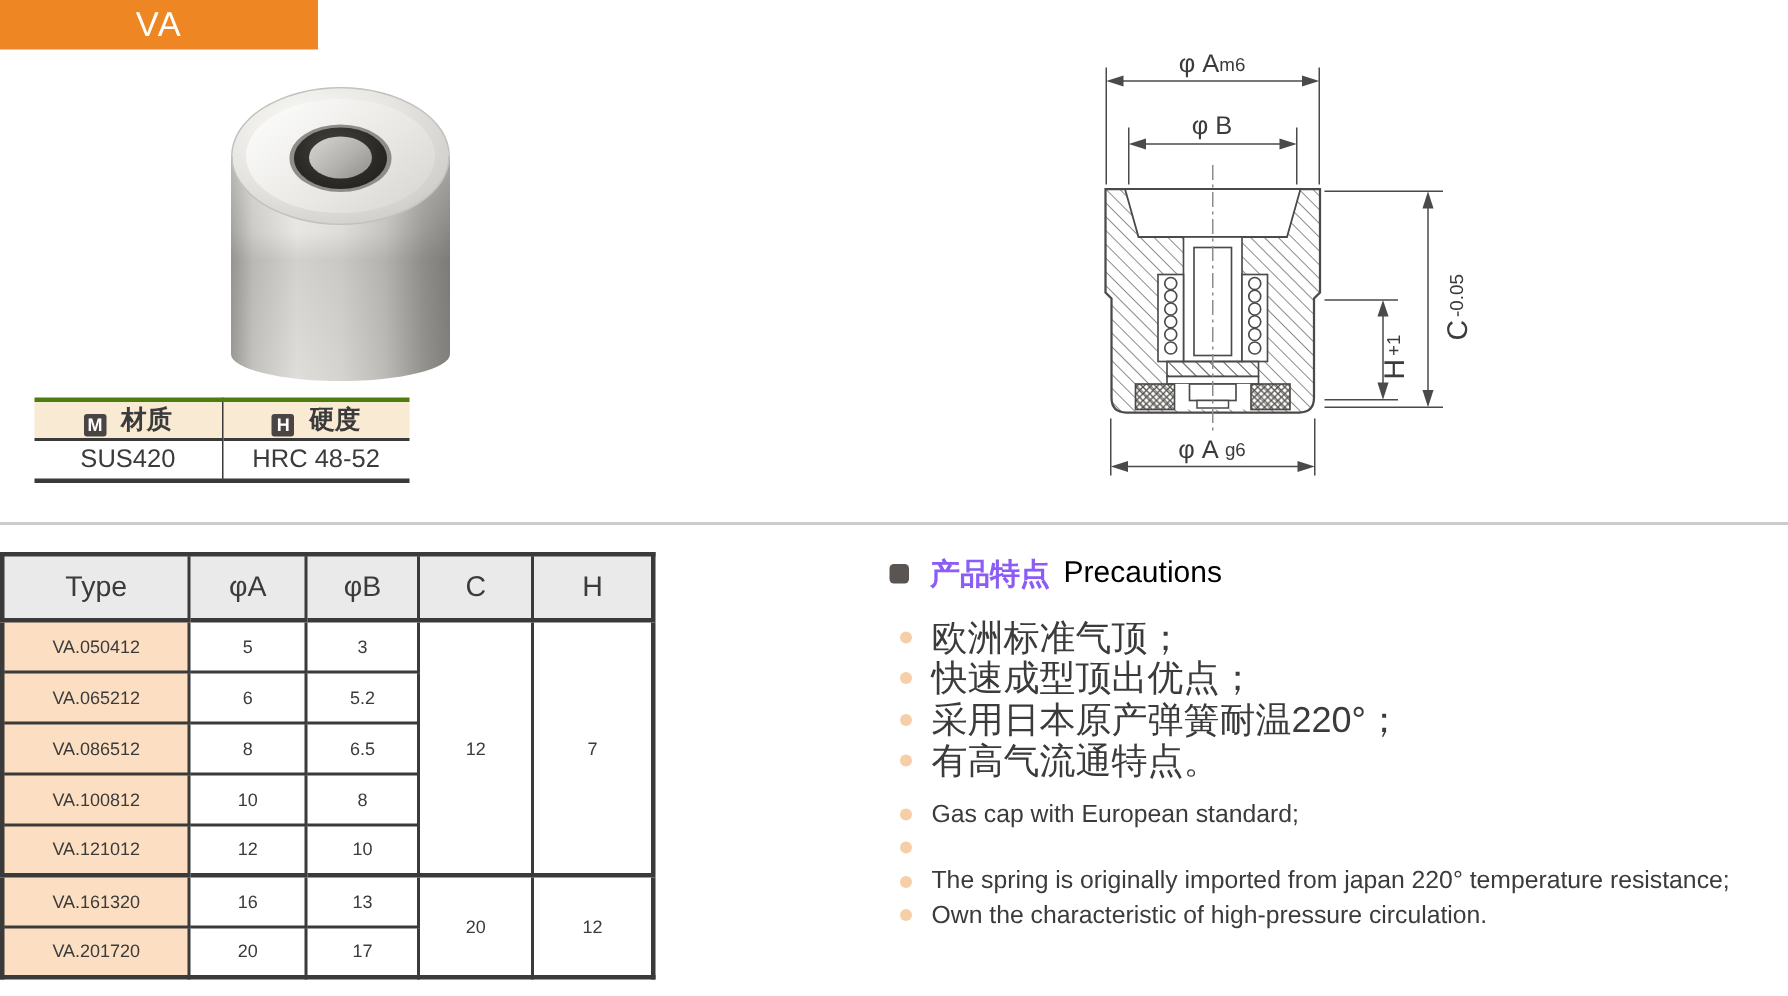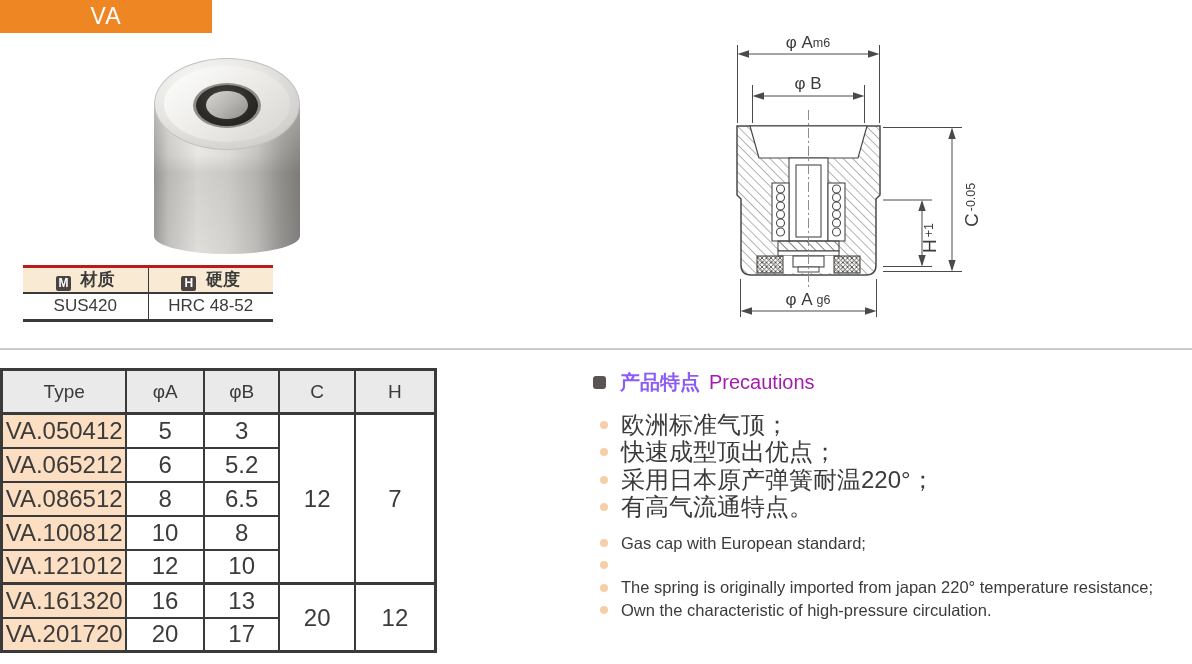--- a/index.html
+++ b/index.html
@@ -29,46 +29,46 @@
              background:linear-gradient(140deg,#ffffff 0%,#e8e7e3 60%,#d5d4d0 100%); }
   .ph-recess-rim { position:absolute; left:41px; top:25px; width:68px; height:45px; border-radius:50%; background:#8e8d89; }
   .ph-recess { position:absolute; left:44px; top:27px; width:62px; height:41px; border-radius:50%;
                background:radial-gradient(ellipse at 45% 35%,#45443f 0%,#2a2925 60%,#1f1e1a 100%); }
   .ph-pin { position:absolute; left:54px; top:33px; width:42px; height:28px; border-radius:50%;
             background:linear-gradient(140deg,#d8d7d3 0%,#b3b2ae 55%,#8f8e8a 100%); }
 
   
   .mat-table { position:absolute; left:23px; top:265px; width:250px; }
   .mat-table table { width:100%; border-collapse:collapse; table-layout:fixed;
-                     border-top:3px solid #b91c1c; border-bottom:3px solid #3a3a3a; }
+                     border-top:3px solid #4d7c0f; border-bottom:3px solid #3a3a3a; }
   .mat-table td { width:50%; text-align:center; font-size:17px; border-left:1.5px solid #3a3a3a; }
   .mat-table td:first-child { border-left:none; }
   .mat-table .hd td { background:#f8ead3; height:26px; border-bottom:2px solid #3a3a3a; }
   .mat-table .vals td { height:28px; background:#fff; }
   .sq-icon { display:inline-block; width:15px; height:15px; background:#4a4542; border-radius:2px;
              color:#fff; font-size:12px; font-weight:bold; line-height:15px; text-align:center;
              vertical-align:-2px; margin-right:5px; }
   .mat-label { font-weight:bold; }
 
   
   .spec { position:absolute; left:0; top:368px; width:437px;border-radius:24px; }
   .spec table { width:437px; border-collapse:collapse; table-layout:fixed; border:3px solid #3a3a3a; }
   .spec th, .spec td { border:2px solid #3a3a3a; text-align:center; font-weight:400; color:#3b3b3b; }
   .spec thead th { height:44px; background:#eaeaea; font-size:19px; border-bottom:3px solid #3a3a3a; }
   .spec tbody tr { height:34px; }
-  .spec tbody td { font-size:24px; background:#fff; }
+  .spec tbody td { font-size:12px; background:#fff; }
   .spec td.type { background:#fcdfc2; }
   .spec tr.group-split td { border-top:3px solid #3a3a3a; }
 
   
   .features { position:absolute; left:593px; top:368px; width:599px; }
   .feat-head { display:flex; align-items:center; height:28px; }
   .feat-sq { width:13px; height:13px; background:#5a5553; border-radius:3px; margin-right:14px; }
   .feat-cn { font-size:20px; font-weight:bold; color:#8b5cf6; }
-  .feat-en { font-size:20px; color:#a21caf; margin-left:9px; }
+  .feat-en { font-size:20px; color:#000000; margin-left:9px; }
   ul.blist { list-style:none; position:absolute; left:0; }
   ul.blist li { display:flex; align-items:center; }
   .dot { width:8px; height:8px; border-radius:50%; background:#f6cfa9; margin:0 13px 0 7px; flex-shrink:0; }
   .cn-list { top:43px; }
   .cn-list li { height:27.5px; font-size:24px; }
   .en-list { top:164px; }
   .en-list li { height:22.3px; font-size:16.5px; }
 
   
   .drawing { position:absolute; left:690px; top:15px; width:300px; height:330px; }

